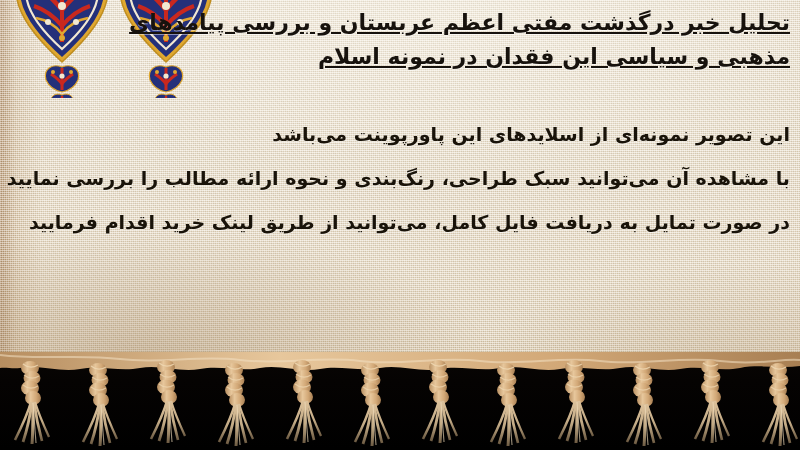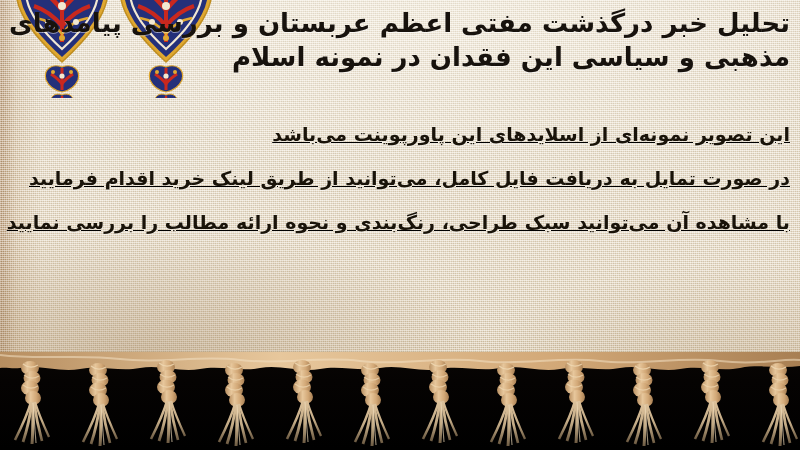--- a/index.html
+++ b/index.html
@@ -85,37 +85,37 @@
   
   .title-block {
     position: absolute;
     right: 10px;
     top: 6px;
     width: 790px;
     text-align: right;
     direction: rtl;
   }
   .title-line {
-    font-size: 26px;
+    font-size: 22px;
     font-weight: bold;
     line-height: 34px;
     color: #17120d;
     letter-spacing: 0px;
     white-space: nowrap;
     text-shadow: 0 1px 0 rgba(255,255,255,0.45);
+    text-decoration: underline;
   }
 
   .body-block {
     position: absolute;
     right: 10px;
     top: 112px;
     width: 790px;
     text-align: right;
     direction: rtl;
-    text-decoration: underline;
   }
   .body-line {
     font-size: 19px;
     font-weight: bold;
     line-height: 44px;
     color: #191309;
     white-space: nowrap;
     text-shadow: 0 1px 0 rgba(255,255,255,0.40);
   }
 
@@ -203,22 +203,22 @@
     </svg>
   </div>
 
   <div class="title-block">
     <div class="title-line">تحلیل خبر درگذشت مفتی اعظم عربستان و بررسی پیامدهای</div>
     <div class="title-line">مذهبی و سیاسی این فقدان در نمونه اسلام</div>
   </div>
 
   <div class="body-block">
     <div class="body-line">این تصویر نمونه‌ای از اسلایدهای این پاورپوینت می‌باشد</div>
+    <div class="body-line">با مشاهده آن می‌توانید سبک طراحی، رنگ‌بندی و نحوه ارائه مطالب را بررسی نمایید</div>
     <div class="body-line">در صورت تمایل به دریافت فایل کامل، می‌توانید از طریق لینک خرید اقدام فرمایید</div>
-    <div class="body-line">با مشاهده آن می‌توانید سبک طراحی، رنگ‌بندی و نحوه ارائه مطالب را بررسی نمایید</div>
   </div>
 
   <div class="fringe-zone">
     <div class="black-base"></div>
     <svg width="800" height="98" viewBox="0 0 800 98" style="position:absolute;left:0;top:0;">
       <defs>
         <linearGradient id="rope" x1="0" y1="0" x2="1" y2="0">
           <stop offset="0%" stop-color="#b78e60"></stop>
           <stop offset="35%" stop-color="#e7c79c"></stop>
           <stop offset="70%" stop-color="#d2a877"></stop>

